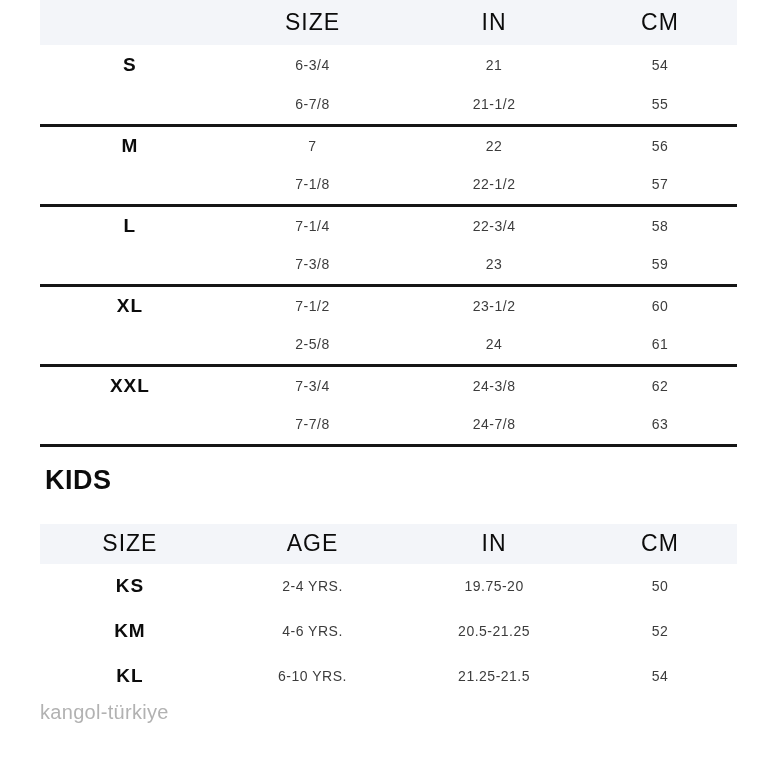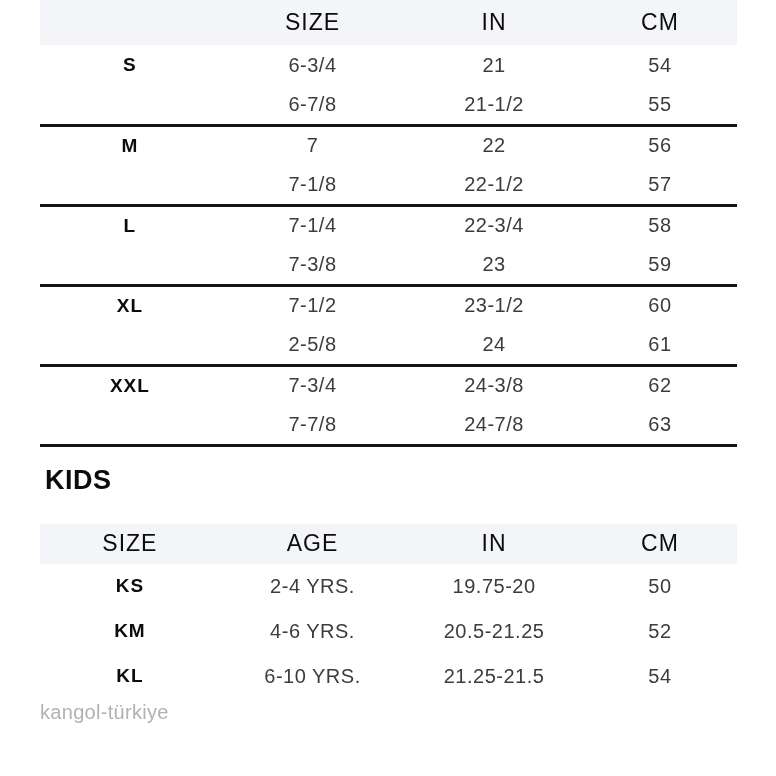--- a/index.html
+++ b/index.html
@@ -34,21 +34,21 @@
     color: var(--text-primary, #0c0c0c);
     text-align: center;
     vertical-align: middle;
   }
   .adult-table thead th { height: 45px; }
   .kids-table  thead th { height: 40px; }
 
   td {
     text-align: center;
     vertical-align: middle;
-    font-size: 20px;
+    font-size: 14px;
     font-weight: 400;
     color: var(--text-body, #3c3c3c);
     letter-spacing: 0.5px;
   }
   .adult-table td { height: 40px; }
   .kids-table  td { height: 45px; }
 
   td.size-label {
     font-weight: 800;
     font-size: 19px;

